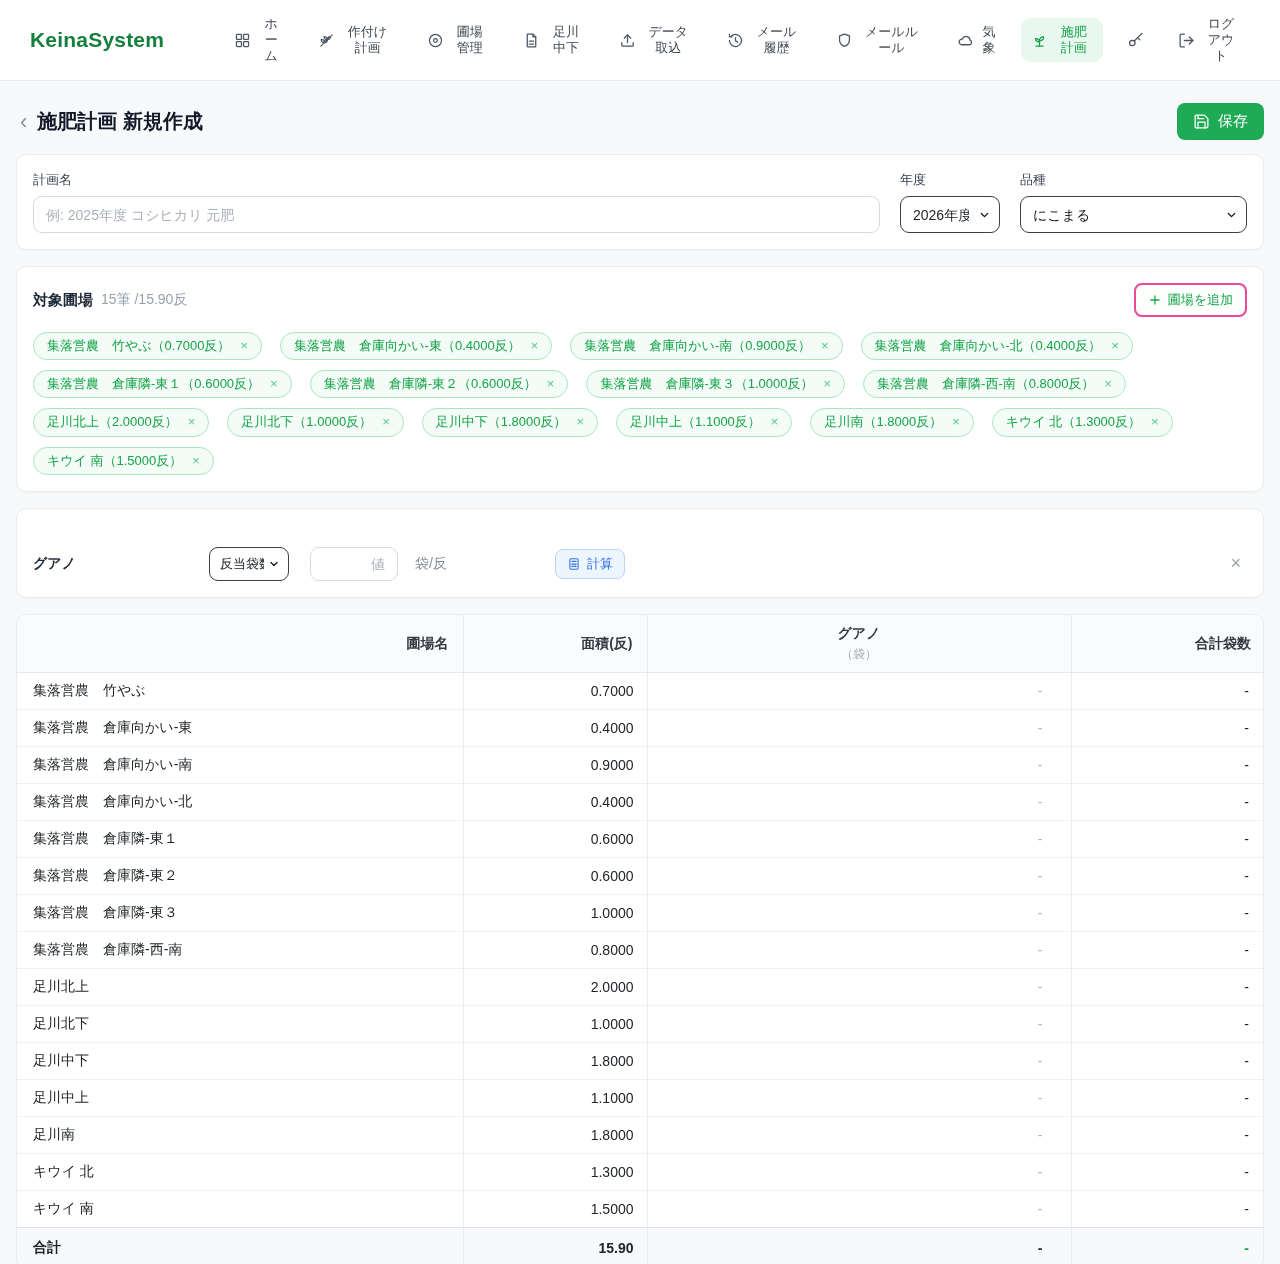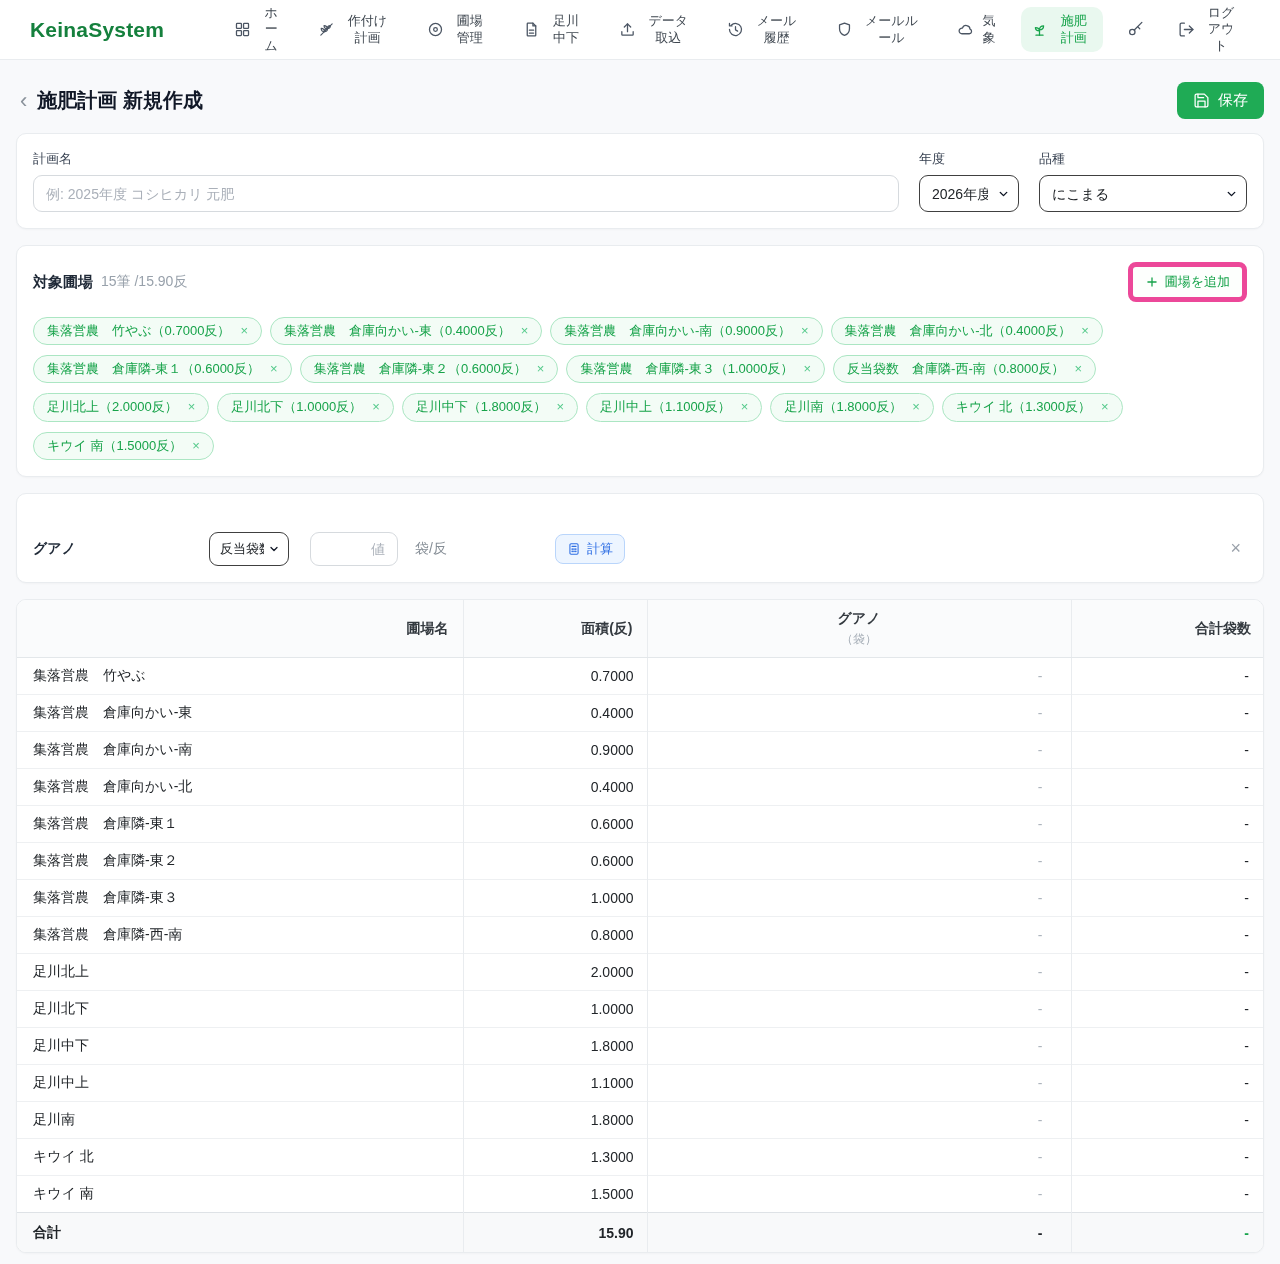--- a/index.html
+++ b/index.html
@@ -7,21 +7,21 @@
   body {
     width:1280px; min-height:1264px;
     background:#f8f9fb;
     font-family:"Liberation Sans","DejaVu Sans",sans-serif;
     color:#212529;
   }
   svg { display:block; }
 
   
   .topnav{
-    height:60px; background:#ffffff; border-bottom:1px solid #e9ecef;
+    height:81px; background:#ffffff; border-bottom:1px solid #e9ecef;
     display:flex; align-items:center; padding:0 30px; gap:14px;
   }
   .brand{ font-size:21px; font-weight:bold; color:#15803d; margin-right:46px; letter-spacing:.2px; cursor:pointer; }
   .nav-item{
     display:flex; align-items:center; gap:7px; padding:6px 10px; border-radius:10px;
     color:#3f4750; font-size:13px; cursor:pointer; line-height:1.25;
   }
   .nav-item .icon{ color:#4b5563; flex:0 0 auto; }
   .nav-item .nlabel{ text-align:center; }
   .nav-item.active{ background:#e9f8ef; color:#16a34a; }
@@ -61,26 +61,26 @@
     -webkit-appearance:none; appearance:none; padding:0 30px 0 12px; outline:none; cursor:pointer;
   }
   .select-wrap .chev{ position:absolute; right:9px; top:50%; transform:translateY(-50%); color:#111827; pointer-events:none; }
 
   
   .sec-head{ display:flex; align-items:center; }
   .sec-title{ font-size:15px; font-weight:bold; color:#1f2937; }
   .sec-sub{ font-size:14px; color:#98a1ab; margin-left:8px; }
   .outline-green-btn{
     display:flex; align-items:center; gap:6px;
-    background:#fdfffd; color:#16a34a; border:5px solid #ec4899; border-radius:8px;
+    background:#fdfffd; color:#16a34a; border:2px solid #ec4899; border-radius:8px;
     padding:6px 12px; font-size:13px; cursor:pointer; font-family:inherit;text-align:right;
   }
 
   
-  .chips{ display:flex; flex-wrap:wrap; gap:10px 8px; margin-top:15px; }
+  .chips{ display:flex; flex-wrap:wrap; gap:10px 18px; margin-top:15px; }
   .chip{
     display:flex; align-items:center; gap:10px;
     border:1px solid #abe6c3; background:#f3fcf6; color:#17a34a;
     border-radius:9999px; padding:4px 13px; font-size:13px; line-height:1.4;
   }
   .chip .chip-x{ color:#53c98a; font-size:13px; cursor:pointer; }
 
   
   .calc-row{ display:flex; align-items:center; margin-top:22px; }
   .fert-name{ font-size:14px; font-weight:bold; color:#1f2937; width:176px; }
@@ -280,21 +280,21 @@
         <span class="chev">
           <svg width="13" height="13" viewBox="0 0 24 24" fill="none" stroke="currentColor" stroke-width="2.6" stroke-linecap="round" stroke-linejoin="round">
               <path d="M6 9l6 6 6-6"></path>
             </svg>
         </span>
       </div>
     </div>
     <div>
       <div class="field-label">品種</div>
       <div class="select-wrap">
-        <select style="width:208px;">
+        <select style="width:227px;">
           <option>にこまる</option>
         </select>
         <span class="chev">
           <svg width="13" height="13" viewBox="0 0 24 24" fill="none" stroke="currentColor" stroke-width="2.6" stroke-linecap="round" stroke-linejoin="round">
               <path d="M6 9l6 6 6-6"></path>
             </svg>
         </span>
       </div>
     </div>
   </div>
@@ -345,21 +345,21 @@
         <span>集落営農　倉庫隣-東２（0.6000反）</span>
         <span class="chip-x">×</span>
       </span>
 
       <span class="chip">
         <span>集落営農　倉庫隣-東３（1.0000反）</span>
         <span class="chip-x">×</span>
       </span>
 
       <span class="chip">
-        <span>反当袋数　倉庫隣-西-南（0.8000反）</span>
+        <span>集落営農　倉庫隣-西-南（0.8000反）</span>
         <span class="chip-x">×</span>
       </span>
 
       <span class="chip">
         <span>足川北上（2.0000反）</span>
         <span class="chip-x">×</span>
       </span>
 
       <span class="chip">
         <span>足川北下（1.0000反）</span>

